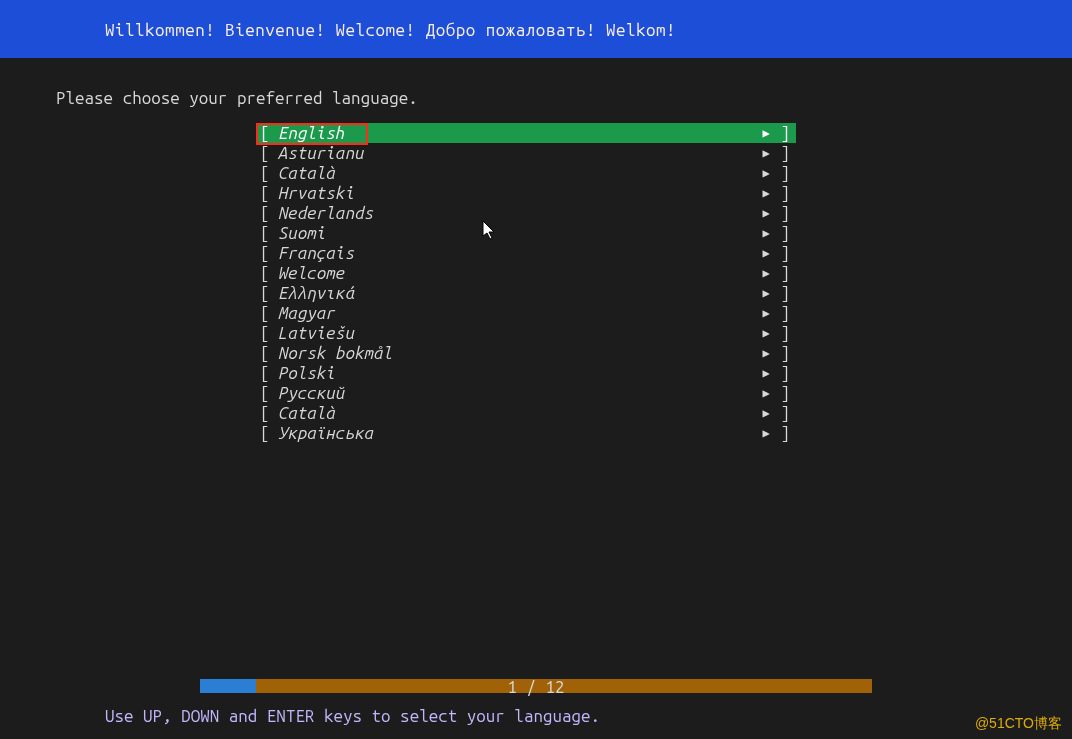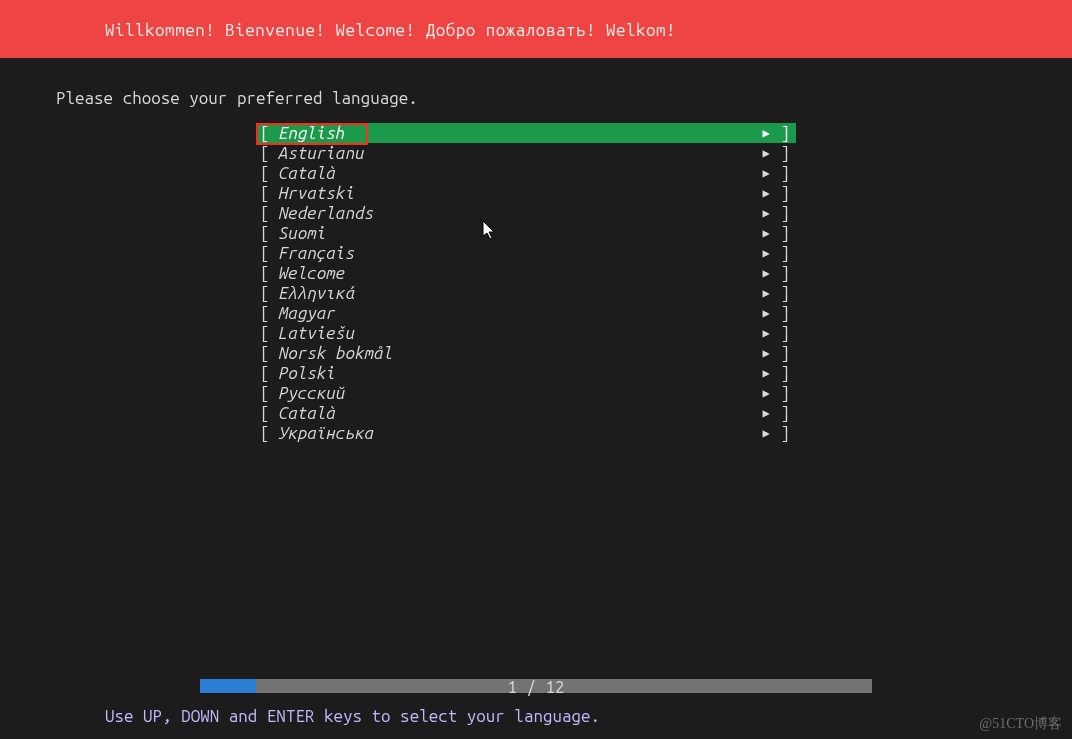--- a/index.html
+++ b/index.html
@@ -7,21 +7,21 @@
       width: 1072px;
       height: 739px;
       background: #1c1c1c;
       font-family: "Ubuntu Mono", "DejaVu Sans Mono", "Courier New", monospace;
       font-size: 17px;
       color: #d8d8d8;
       overflow: hidden;
       position: relative;
     }
     .header {
-      background: #ef4444;
+      background: #1d4ed8;
       height: 58px;
       display: flex;
       align-items: center;
       padding-left: 105px;
       color: #fcefe9;
       letter-spacing: 0.5px;
     }
     .prompt {
       padding: 30px 0 0 56px;
       color: #d8d8d8;
@@ -60,21 +60,21 @@
     }
     .progress-area {
       position: absolute;
       left: 0; right: 0;
       bottom: 46px;
     }
     .progress-bar {
       position: relative;
       height: 14px;
       margin: 0 200px 0 200px;
-      background: #737373;
+      background: #a16207;
     }
     .progress-fill {
       position: absolute;
       left: 0; top: 0; bottom: 0;
       width: 8.33%;
       background: #2a7fd4;
     }
     .progress-text {
       position: absolute;
       top: -2px; left: 0; right: 0;
@@ -84,22 +84,22 @@
     .footer-hint {
       position: absolute;
       bottom: 14px;
       left: 105px;
       color: #c4b5fd;
     }
     .watermark {
       position: absolute;
       right: 10px;
       bottom: 6px;
-      color: #737373;
-      font-family: Liberation Serif, serif;
+      color: #eab308;
+      font-family: Liberation Sans, sans-serif;
       font-size: 14px;
       opacity: 0.95;
     }
     .cursor {
       position: absolute;
       left: 482px;
       top: 220px;
       pointer-events: none;
     }
     .cursor svg { display:block; }

